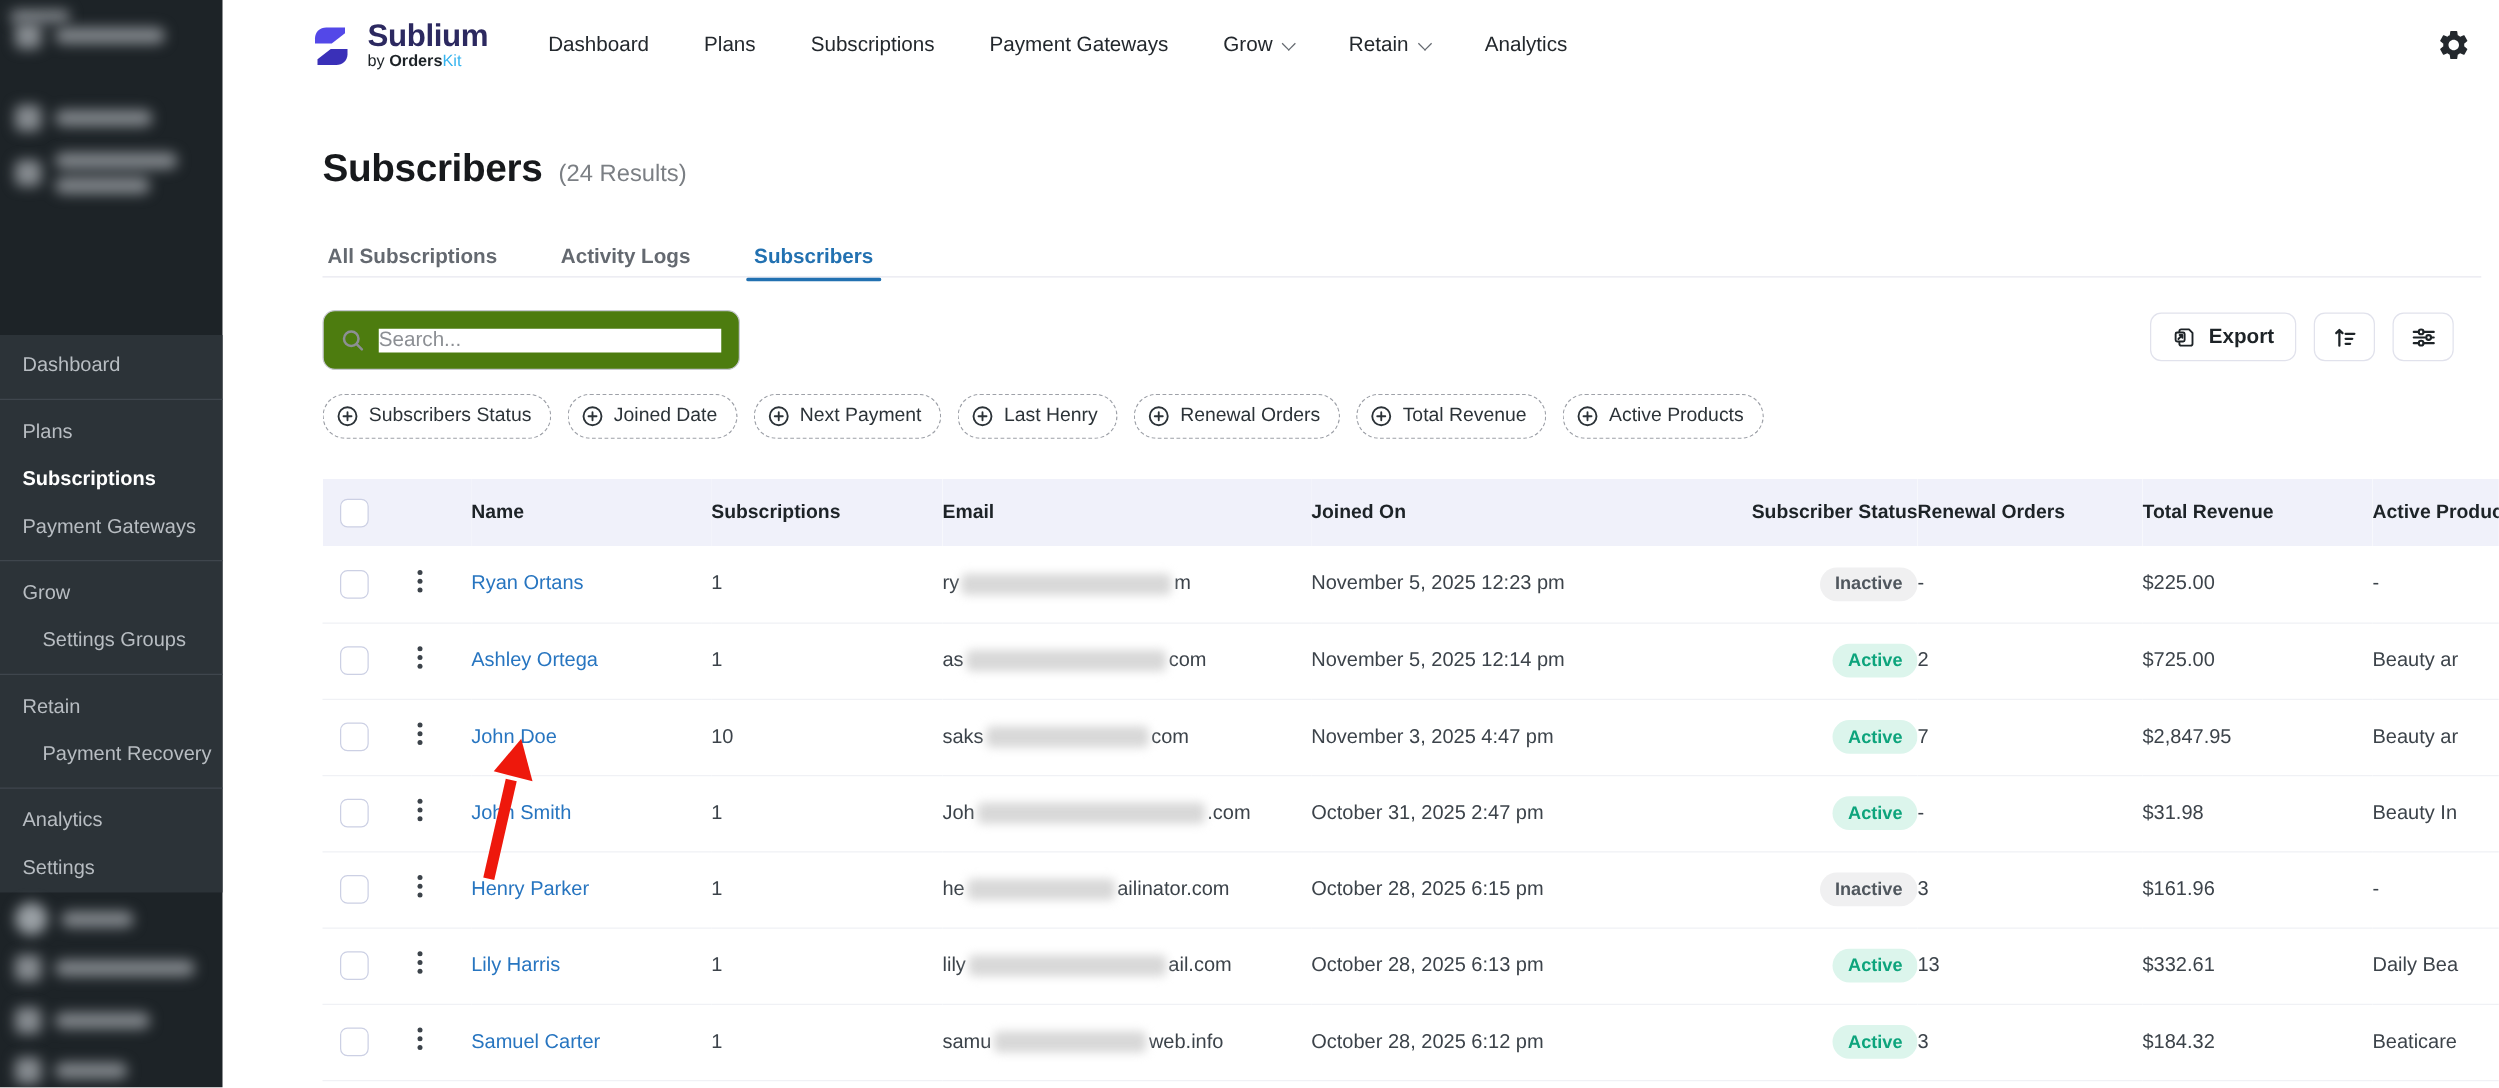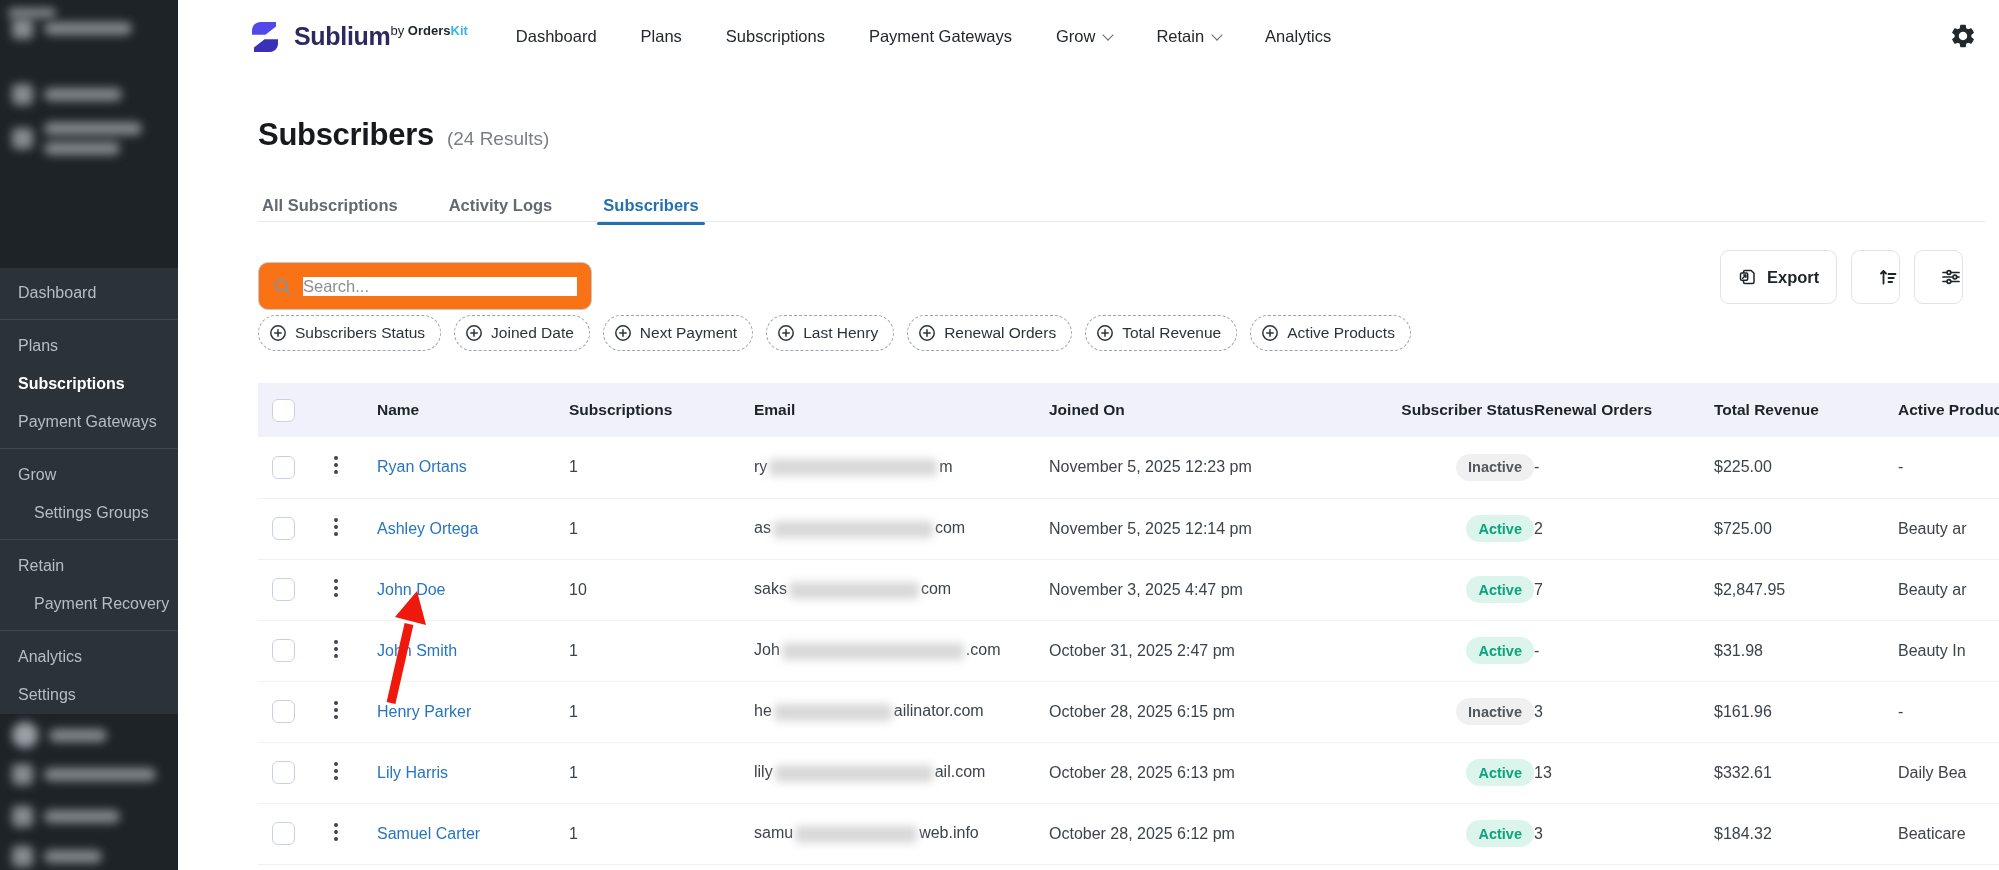--- a/index.html
+++ b/index.html
@@ -25,25 +25,25 @@
     text-decoration:none; cursor:pointer; }
   .sm-item.indent { padding-left:34px; }
   .sm-item.active { color:#fff; font-weight:700; }
   .sm-divider { height:1px; background:#3f464d; margin:7px 0; }
 
   
   .topbar { position:absolute; left:178px; top:0; width:1821px; height:73px; background:#fff;
     display:flex; align-items:center; padding-left:67px; z-index:4; }
   .logo { display:flex; align-items:center; gap:9px; }
   .logo-mark { width:40px; height:40px; }
-  .logo-text { display:flex; flex-direction:row; }
+  .logo-text { display:flex; flex-direction:column; }
   .logo-name { font-size:25px; font-weight:800; color:#2c2960; line-height:25px; letter-spacing:-0.3px; }
   .logo-byline { font-size:13px; line-height:14px; color:#1d2327; }
   .logo-byline b { font-weight:700; }
-  .logo-byline .kit { color:var(--kit); font-weight:700; }
+  .logo-byline .kit { color:var(--kit); font-weight:400; }
   .topnav { display:flex; align-items:center; gap:44px; margin-left:48px; }
   .nav-item { font-size:16.5px; font-weight:500; color:#23282d; text-decoration:none; cursor:pointer;
     display:flex; align-items:center; }
   .nav-chev { width:8px; height:8px; border-right:1.8px solid #646970; border-bottom:1.8px solid #646970;
     transform:rotate(45deg); margin-left:9px; margin-top:-4px; display:inline-block; }
   .gear { position:absolute; right:22px; top:22px; width:28px; height:28px; cursor:pointer; }
 
   
   .main { position:absolute; left:178px; top:73px; width:1821px; height:797px; background:#fff; }
   .page-head { position:absolute; left:80px; top:44px; display:flex; align-items:baseline; gap:13px; }
@@ -51,28 +51,28 @@
   .results { font-size:19px; color:#7b7f84; }
 
   .tabs { position:absolute; left:80px; top:123px; display:flex; gap:43px; }
   .tab { position:relative; background:none; border:none; font-family:inherit; font-size:16.5px; font-weight:600;
     color:#646970; padding:0 4px 9px; cursor:pointer; }
   .tab.active { color:var(--accent); }
   .tab.active::after { content:""; position:absolute; left:-2px; right:-2px; bottom:-1px; height:3px;
     border-radius:2px; background:var(--accent); }
   .tabs-rule { position:absolute; left:80px; top:148px; width:1727px; height:1px; background:#e7e8f0; }
 
-  .searchbox { position:absolute; left:80px; top:189px; width:334px; height:48px; border:1px solid #c6c8cf;
-    border-radius:10px; display:flex; align-items:center; padding:0 14px; gap:11px; background:#f97316; }
+  .searchbox { position:absolute; left:80px; top:175px; width:334px; height:48px; border:1px solid #c6c8cf;
+    border-radius:10px; display:flex; align-items:center; padding:0 14px; gap:11px; background:#4d7c0f; }
   .searchbox input { border:none; outline:none; flex:1; font-family:inherit; font-size:16.5px; color:#2c3338; }
   .searchbox input::placeholder { color:#8c8f94; }
   .search-ic { width:19px; height:19px; flex:none; }
 
   .actions { position:absolute; top:177px; left:1542px; display:flex; gap:14px; }
-  .btn { display:flex; align-items:center; justify-content:flex-end; gap:9px; height:54px; background:#fff;
+  .btn { display:flex; align-items:center; justify-content:center; gap:9px; height:39px; background:#fff;
     border:1px solid #e1e2ec; border-radius:9px; cursor:pointer; font-family:inherit; }
   .btn.export { padding:0 17px; font-size:16.5px; font-weight:600; color:#1d2327; }
   .btn.iconbtn { width:49px; }
   .btn svg { flex:none; }
 
   .chips { position:absolute; left:80px; top:242px; display:flex; gap:13px; }
   .chip { display:flex; align-items:center; gap:8px; height:36px; padding:0 15px 0 10px; border:1.5px dashed #9ea1a8;
     border-radius:999px; background:#fff; font-family:inherit; font-size:15.5px; font-weight:500; color:#2c3338; cursor:pointer; }
   .chip-plus { width:18px; height:18px; display:inline-flex; }
 

